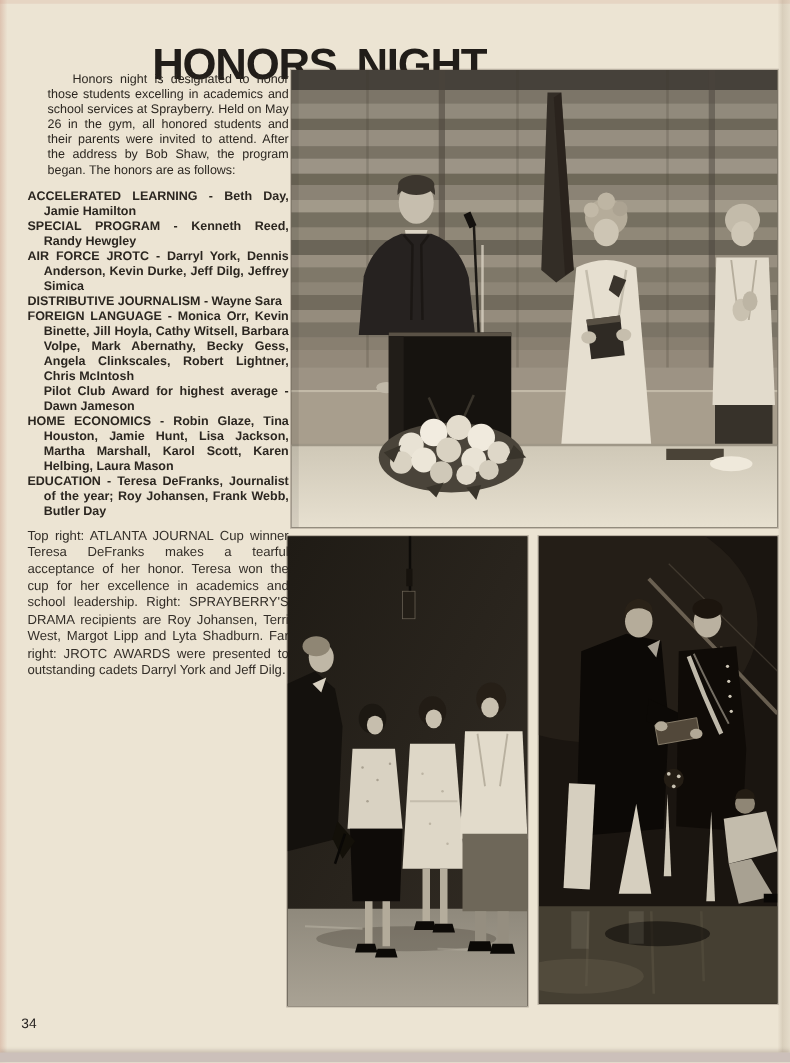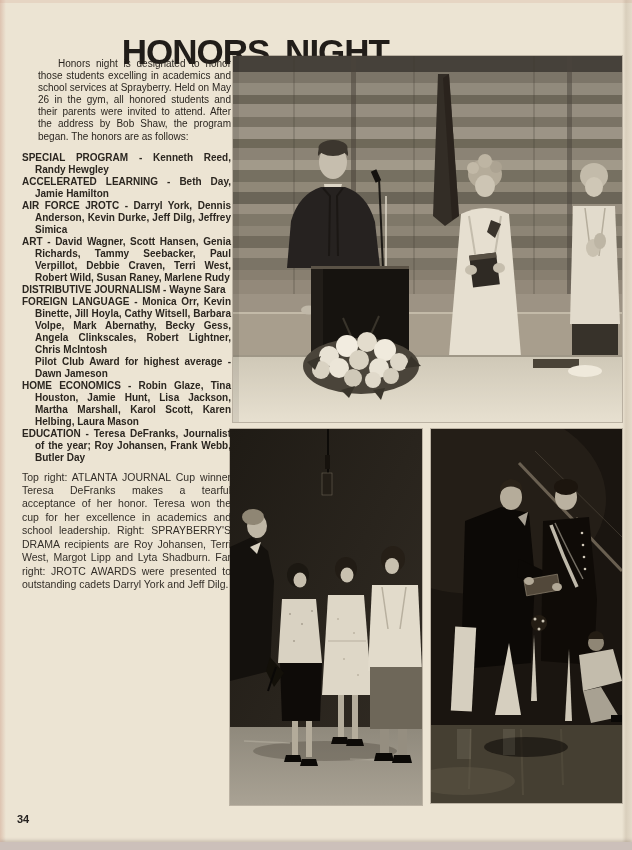--- a/index.html
+++ b/index.html
@@ -33,48 +33,47 @@
   .honor{
     margin:0;padding-left:13px;text-indent:-13px;
     font-size:10px;line-height:12px;font-weight:700;text-align:justify;
   }
   .honor .sub{text-indent:0;}
   .caption{
     margin:7px 0 0 0;font-size:10.5px;line-height:13.4px;font-weight:400;
     text-align:justify;color:#332e28;
   }
   .page-number{
-    position:absolute;left:17px;top:813px;font-size:11px;font-weight:700;color:#262220;
+    position:absolute;left:17px;top:813px;font-size:11px;font-weight:400;color:#262220;
   }
   .photo{position:absolute;outline:1px solid rgba(60,52,40,.28);background:#2a2520;}
   .photo svg{display:block;width:100%;height:100%;}
   #photo-top{left:233px;top:56px;width:389px;height:366px;}
   #photo-bottom-left{left:230px;top:429px;width:192px;height:376px;}
   #photo-bottom-right{left:431px;top:429px;width:191px;height:374px;}
 </style>
 </head>
 <body>
 
 <div class="edge-left"></div>
 <div class="edge-top"></div>
 <div class="edge-right"></div>
 <div class="edge-bottom"></div>
 
 <h1 class="page-title">HONORS NIGHT</h1>
 
 <div class="col">
   <p class="intro">Honors night is designated to honor those students excelling in academics and school services at Sprayberry. Held on May 26 in the gym, all honored students and their parents were invited to attend. After the address by Bob Shaw, the program began. The honors are as follows:</p>
   <div class="honors">
+  <p class="honor"><span>ACCELERATED LEARNING</span><span> - </span><span>Beth Day, Jamie Hamilton</span></p>
+
   <p class="honor"><span>SPECIAL PROGRAM</span><span> - </span><span>Kenneth Reed, Randy Hewgley</span></p>
 
-  <p class="honor"><span>ACCELERATED LEARNING</span><span> - </span><span>Beth Day, Jamie Hamilton</span></p>
-
   <p class="honor"><span>AIR FORCE JROTC</span><span> - </span><span>Darryl York, Dennis Anderson, Kevin Durke, Jeff Dilg, Jeffrey Simica</span></p>
 
-  <p class="honor"><span>ART</span><span> - </span><span>David Wagner, Scott Hansen, Genia Richards, Tammy Seebacker, Paul Verpillot, Debbie Craven, Terri West, Robert Wild, Susan Raney, Marlene Rudy</span></p>
 
 
   <p class="honor"><span>DISTRIBUTIVE JOURNALISM</span><span> - </span><span>Wayne Sara</span></p>
 
 
 
   <p class="honor"><span>FOREIGN LANGUAGE</span><span> - </span><span>Monica Orr, Kevin Binette, Jill Hoyla, Cathy Witsell, Barbara Volpe, Mark Abernathy, Becky Gess, Angela Clinkscales, Robert Lightner, Chris McIntosh</span><span class="sub" style="display:block">Pilot Club Award for highest average - Dawn Jameson</span></p>
 
   <p class="honor"><span>HOME ECONOMICS</span><span> - </span><span>Robin Glaze, Tina Houston, Jamie Hunt, Lisa Jackson, Martha Marshall, Karol Scott, Karen Helbing, Laura Mason</span></p>
 

